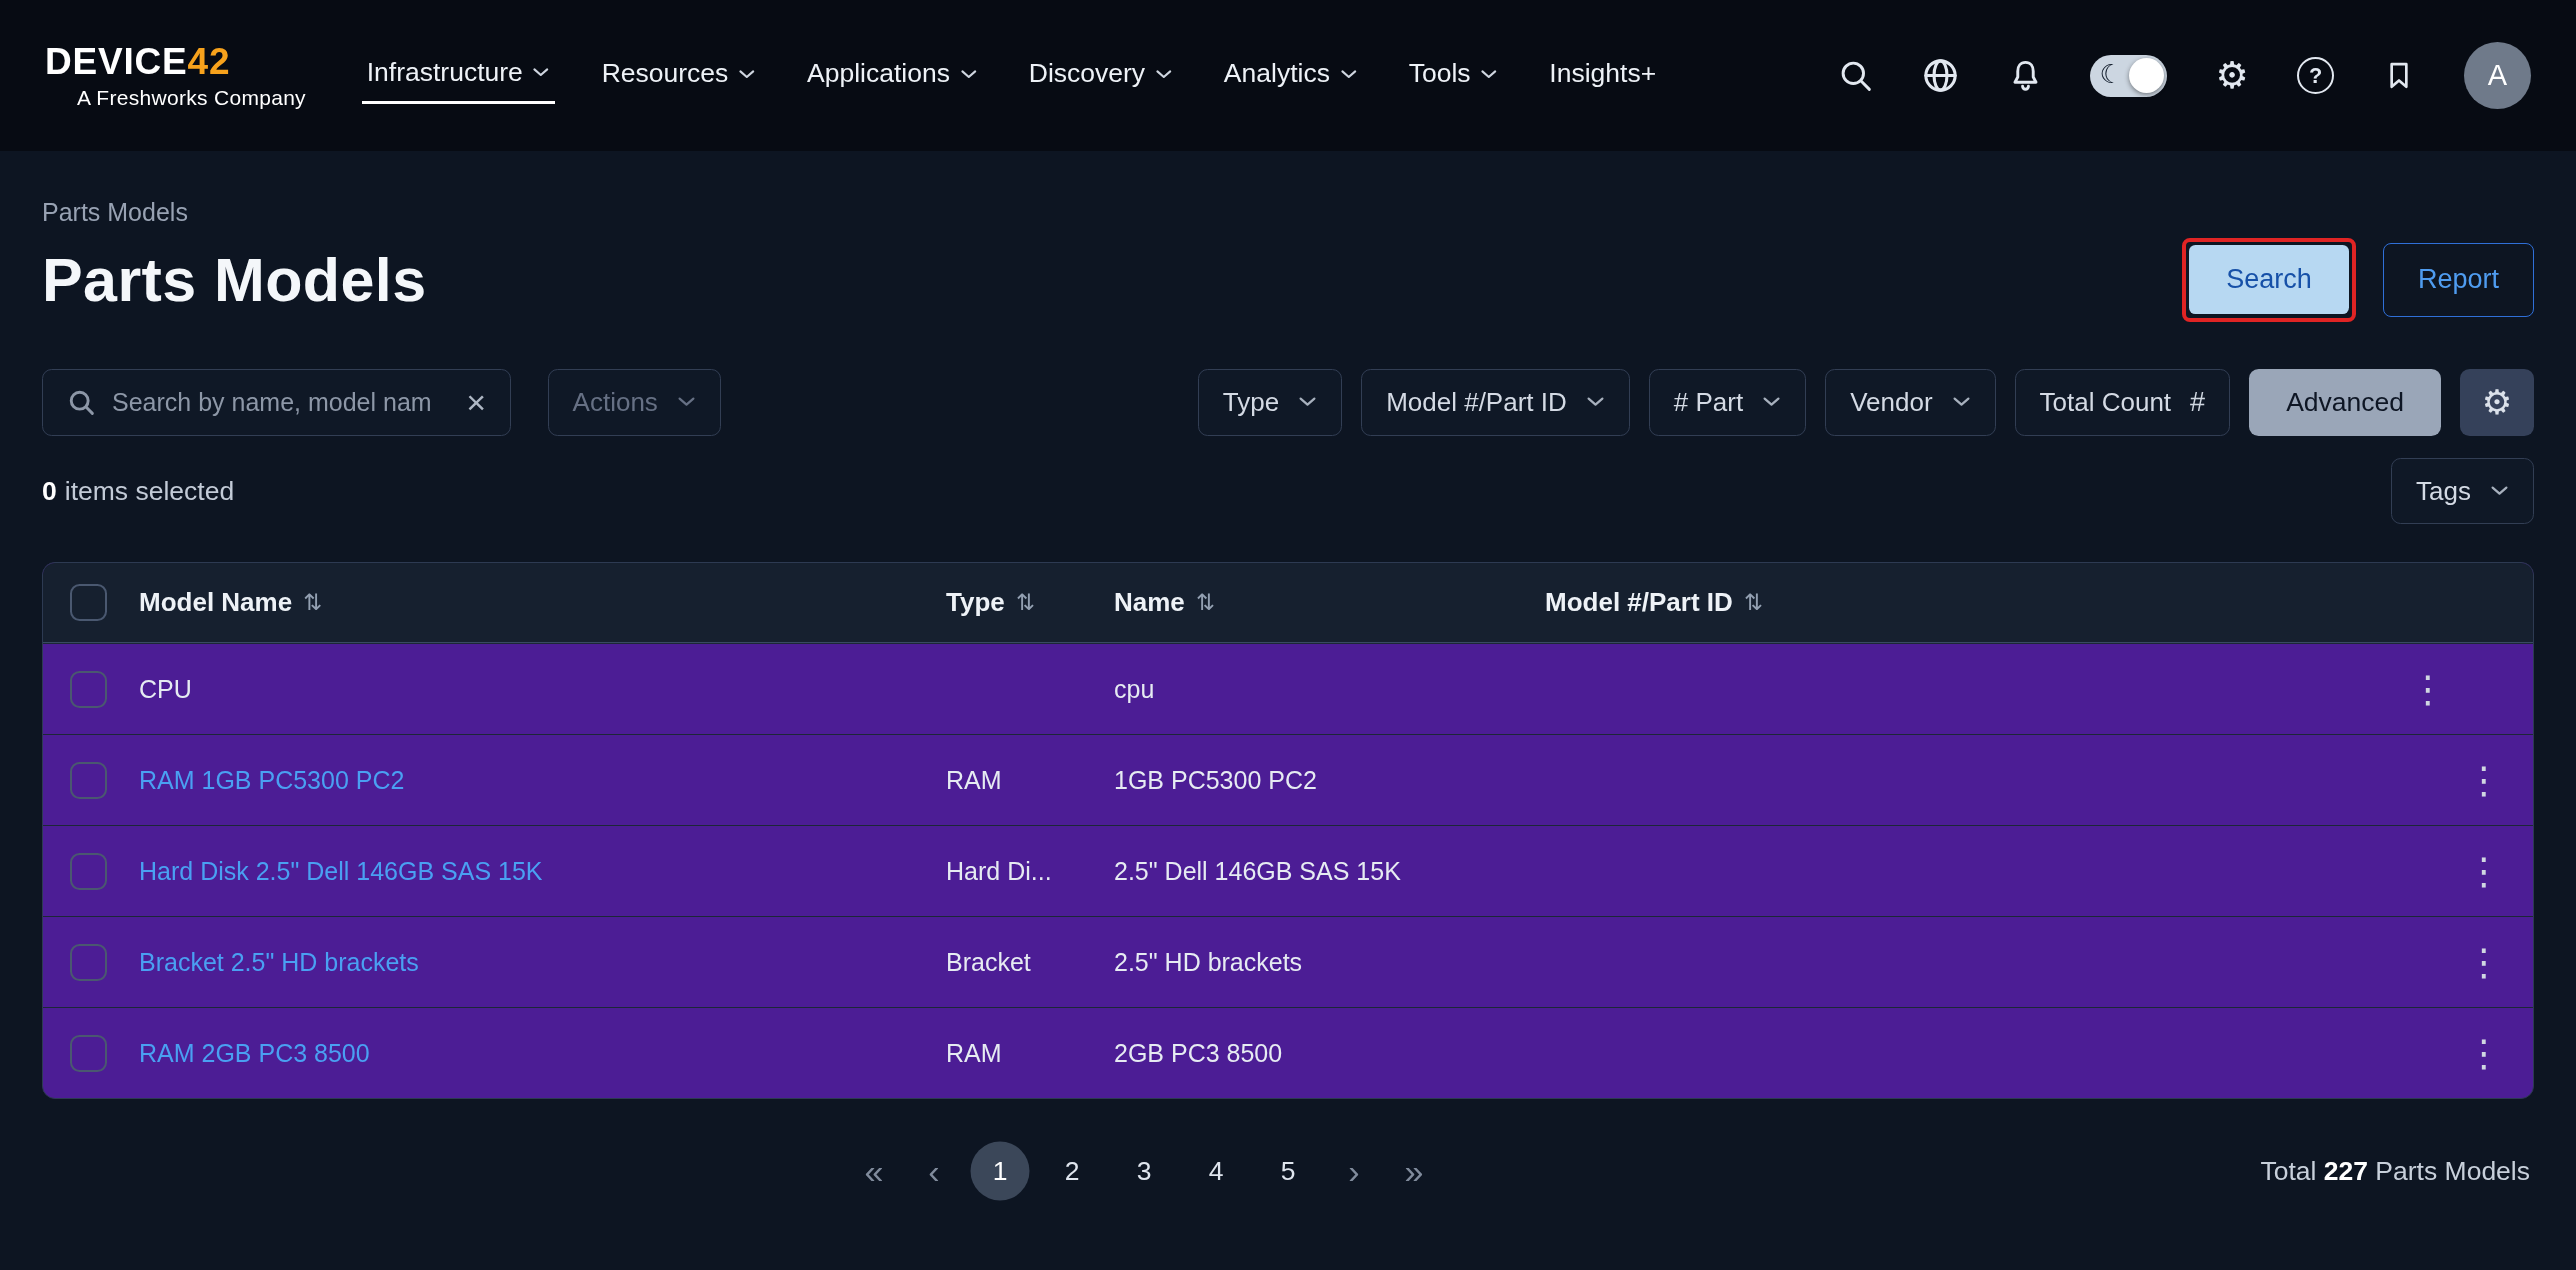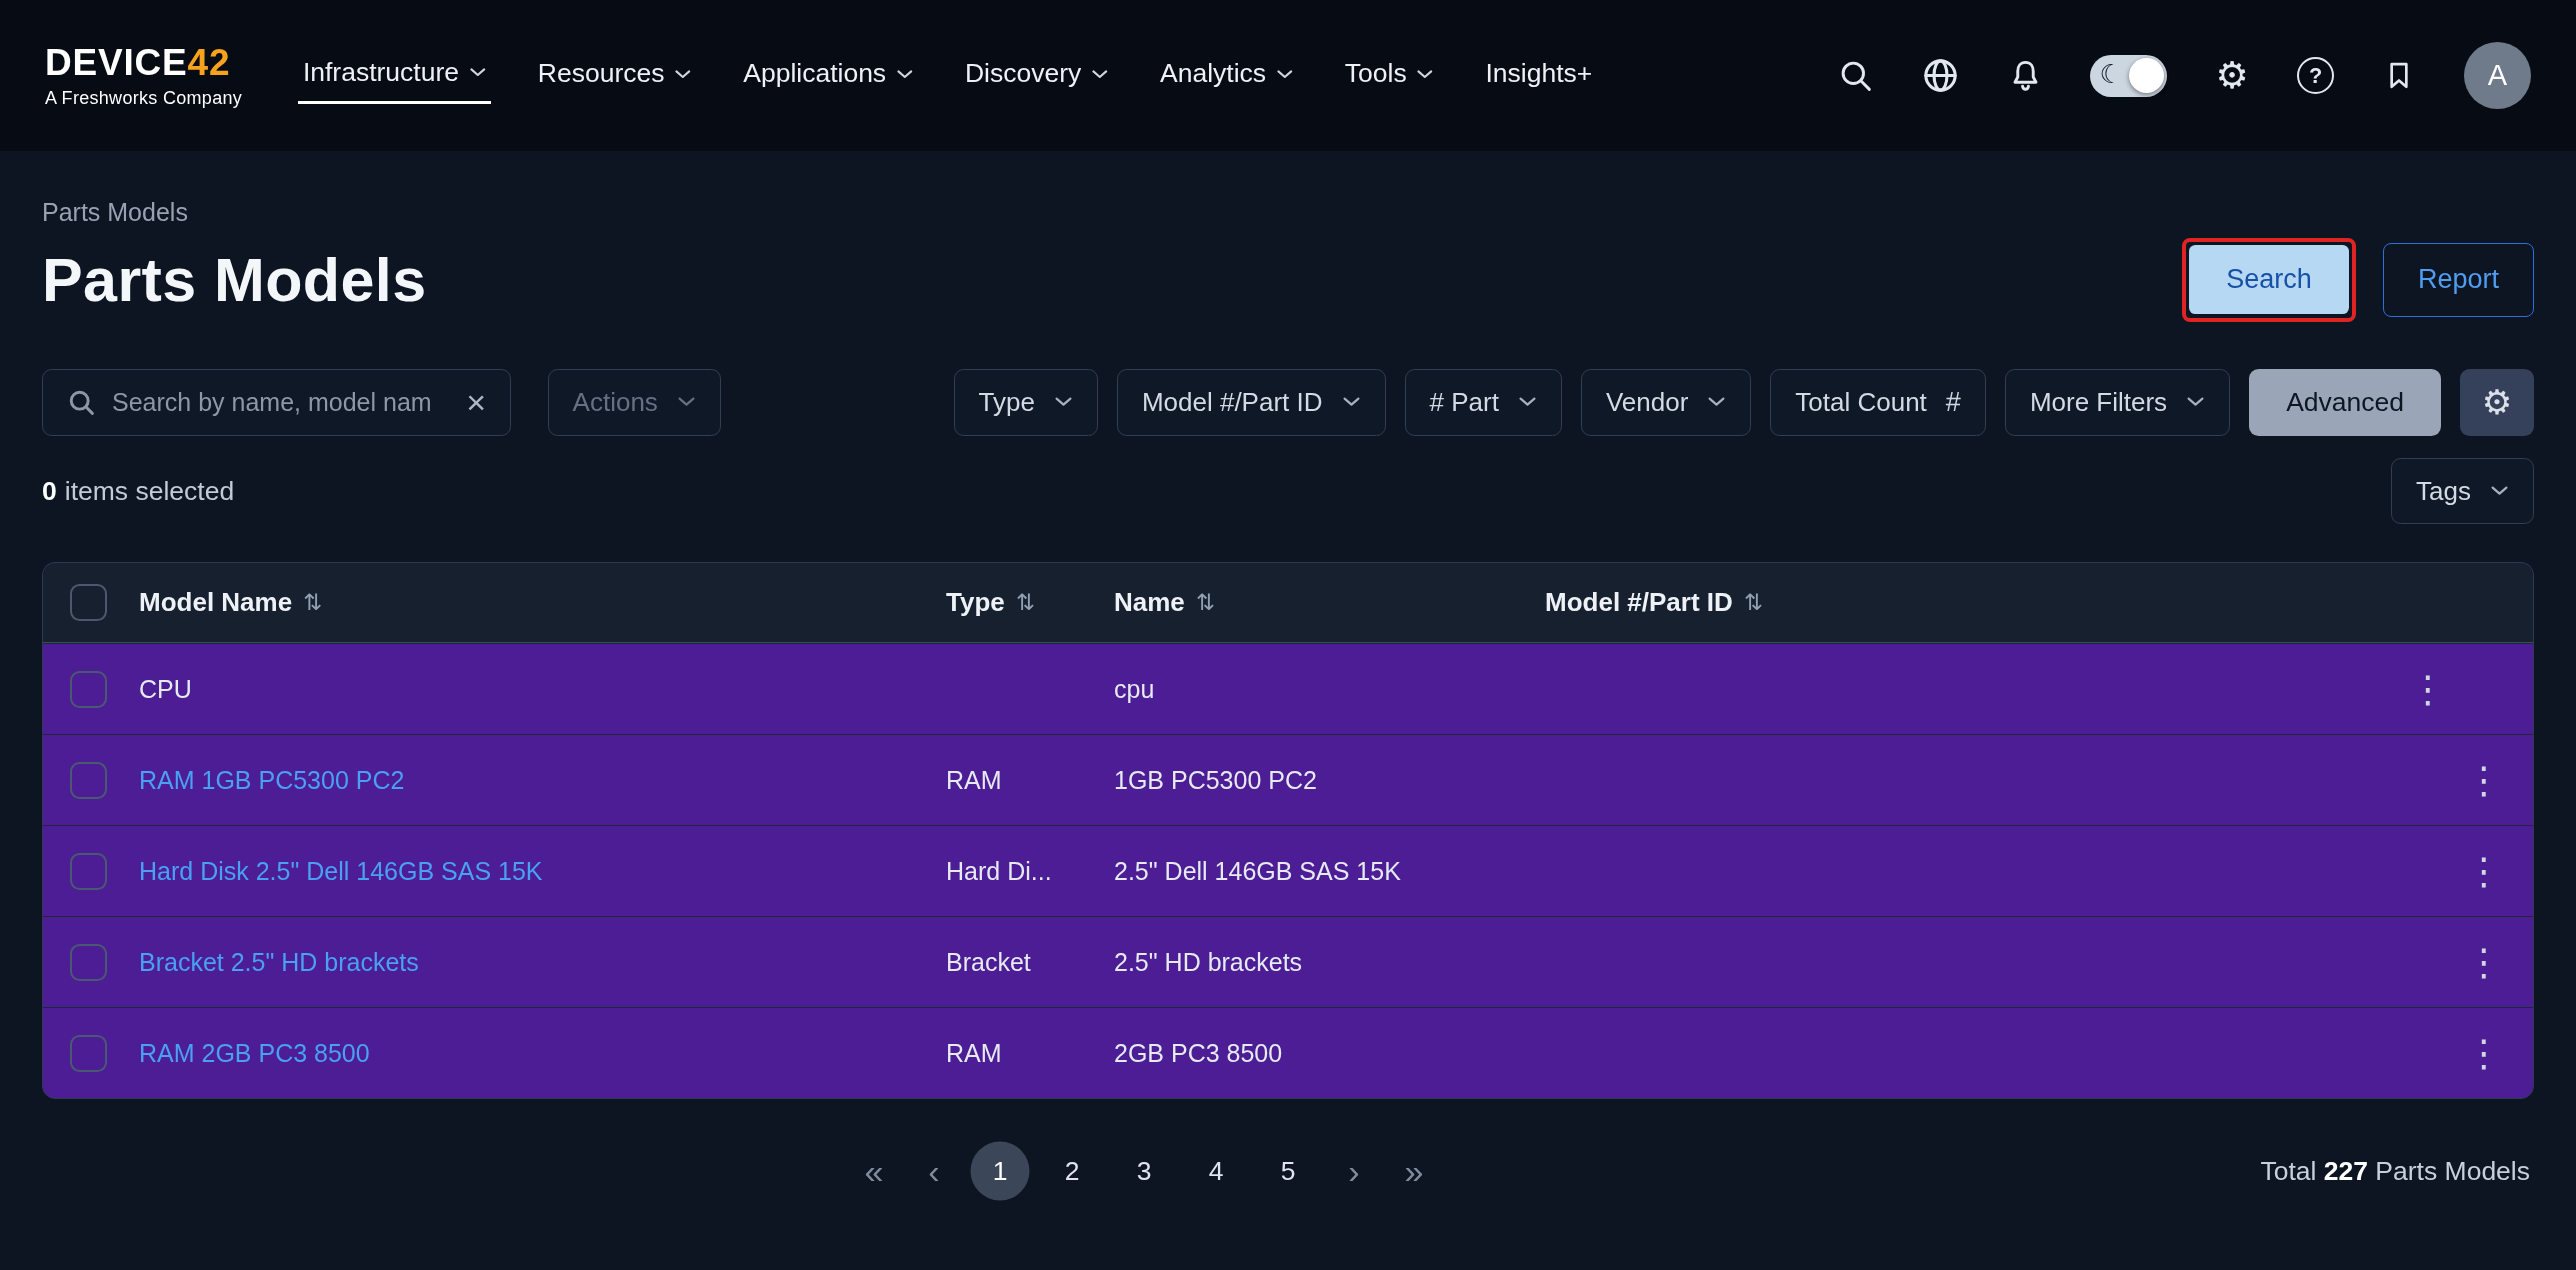--- a/index.html
+++ b/index.html
@@ -16,21 +16,21 @@
   .topnav {
     height: 151px;
     background: #070b13;
     display: flex;
     align-items: center;
     padding: 0 45px;
   }
   .logo { display: flex; flex-direction: column; margin-right: 56px; cursor: pointer; }
   .logo-main { font-size: 37px; font-weight: bold; color: #ffffff; letter-spacing: 0.8px; }
   .logo-42 { color: #f7a21c; }
-  .logo-tag { font-size: 18px; color: #ffffff; margin-top: 3.2px; letter-spacing: 0.3px; }
+  .logo-tag { font-size: 21px; color: #ffffff; margin-top: 3.2px; letter-spacing: 0.3px; margin-left: 32px; }
 
   .nav-items { display: flex; align-items: center; gap: 42px; height: 100%; }
   .nav-item {
     display: flex; align-items: center; gap: 9.6px;
     font-size: 26.5px; color: #eef2f7;
     padding: 9.6px 4.8px 13px 4.8px;
     cursor: pointer; white-space: nowrap;
   }
   .nav-item.active { border-bottom: 3.2px solid #ffffff; }
   .chev { fill: none; stroke: #cfd6e0; stroke-width: 2.6; stroke-linecap: round; stroke-linejoin: round; }
@@ -307,26 +307,20 @@
         <svg class="chev" width="19" height="11.2" viewBox="0 0 22 13">
             <path d="M3 3 L11 10 L19 3"></path>
           </svg>
       </div>
 
       <div class="chip">
         <span>Total Count</span>
         <span class="hash-glyph">#</span>
       </div>
 
-      <div class="chip">
-        <span>More Filters</span>
-        <svg class="chev" width="19" height="11.2" viewBox="0 0 22 13">
-            <path d="M3 3 L11 10 L19 3"></path>
-          </svg>
-      </div>
 
       <button class="advanced-btn">Advanced</button>
 
       <button class="gear-btn">⚙</button>
     </div>
 
     <div class="selection-row">
       <div class="selection-text"><b>0</b><span>items selected</span></div>
       <div class="chip tags-chip">
         <span>Tags</span>

